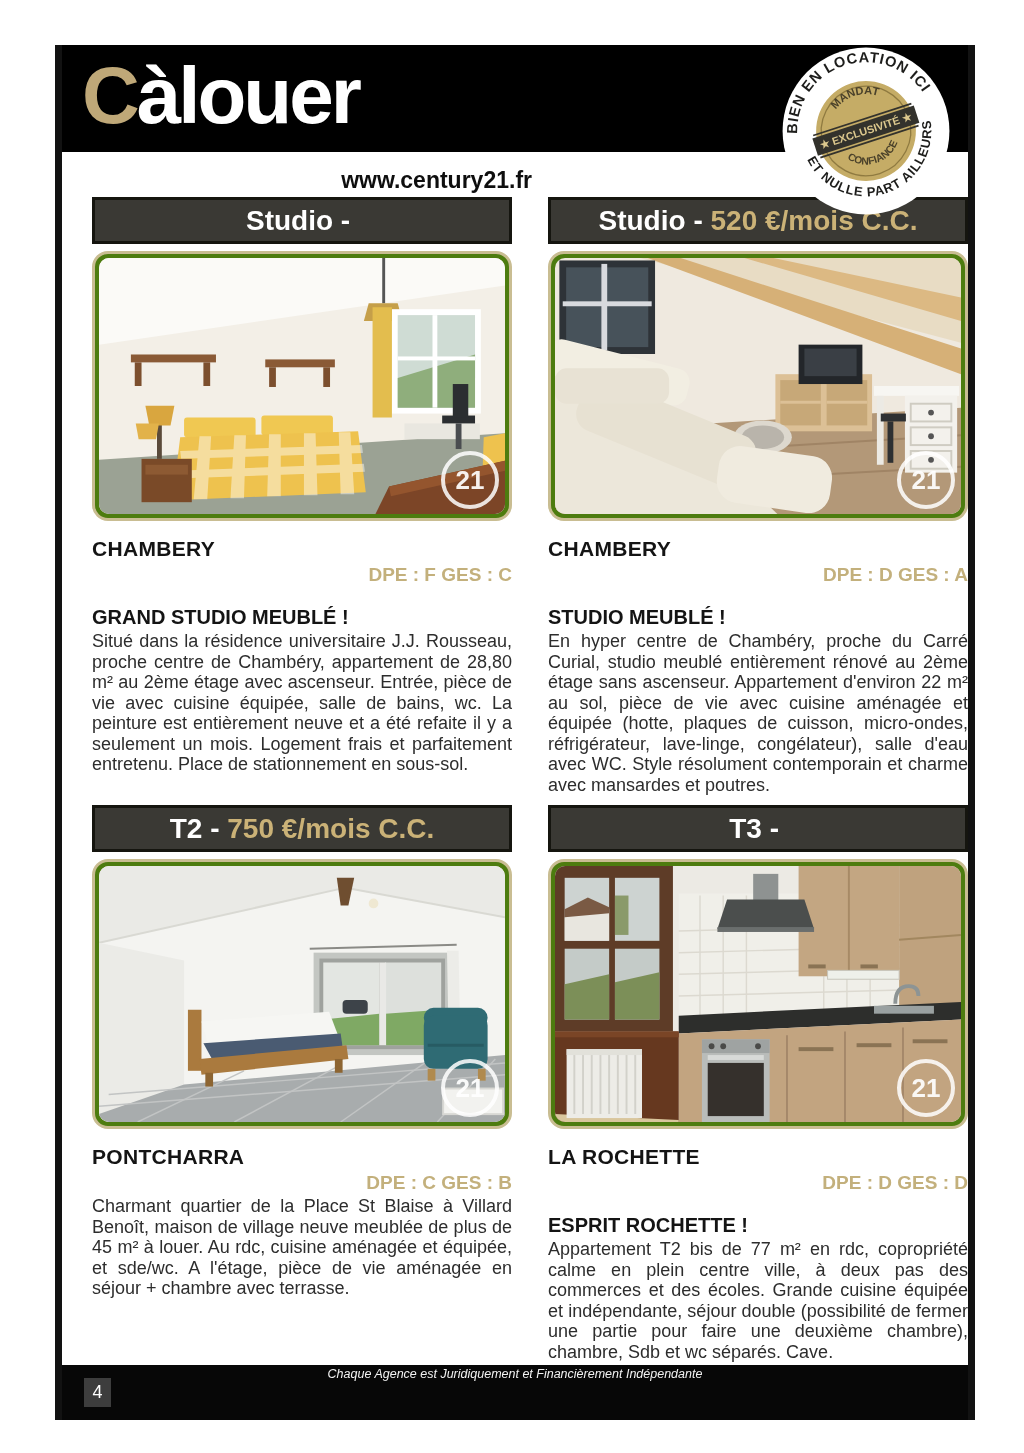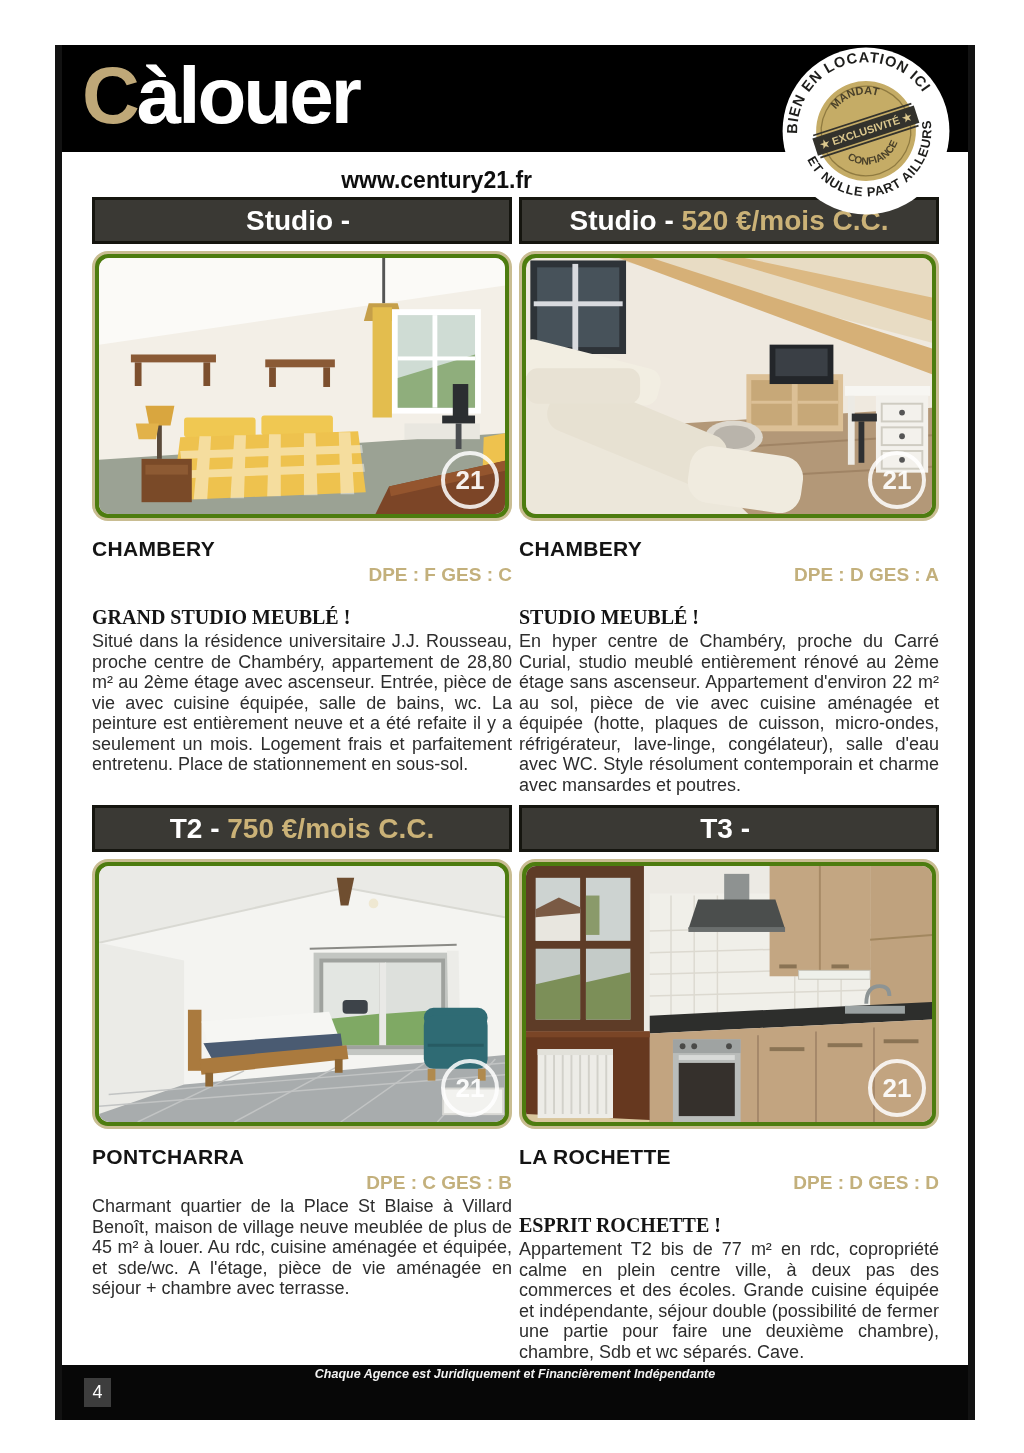--- a/index.html
+++ b/index.html
@@ -8,44 +8,44 @@
         border-left:7px solid #121212;border-right:7px solid #121212;background:#fff;}
   
   .band{height:107px;background:#000000;position:relative;}
   .logo{padding-left:20px;font-size:80px;line-height:102px;font-weight:700;letter-spacing:-3px;color:#fff;white-space:nowrap;}
   .logo .gold{color:#bfa878;}
   .strip{height:45px;background:#ffffff;position:relative;}
   .website{position:absolute;left:140px;top:7px;width:330px;text-align:right;
            font-size:23px;font-weight:700;color:#0e0e0e;margin-top:8px;}
   .stamp{position:absolute;top:0px;right:16px;width:172px;height:172px;z-index:6;}
   
-  .content{padding:0 14px 0 30px;display:grid;grid-template-columns:420px 420px;column-gap:7px;
+  .content{padding:0 14px 0 30px;display:grid;grid-template-columns:420px 420px;column-gap:36px;
            grid-template-rows:608px 560px;}
   .bar{height:47px;box-sizing:border-box;border:3px solid #15150f;background:#3a3934;
        display:flex;align-items:center;justify-content:center;font-size:28px;font-weight:700;
        color:#fff;margin-bottom:7px;}
   .bar .sep{white-space:pre;color:#fff;}
   .bar .price{color:#cbb277;}
   .photo-frame{position:relative;height:270px;box-sizing:border-box;border:3px solid #c9bd92;
                border-radius:16px;background:#4d7c0f;padding:4px;overflow:hidden;}
   .photo-frame svg{display:block;width:100%;height:100%;border-radius:10px;}
   .wm{position:absolute;right:10px;bottom:9px;width:50px;height:50px;border:4px solid rgba(255,255,255,.85);
       border-radius:50%;display:flex;align-items:center;justify-content:center;
       color:rgba(255,255,255,.92);font-size:26px;font-weight:700;}
   .meta{margin-top:16px;}
   .city{font-size:21px;font-weight:700;color:#141414;letter-spacing:.3px;}
   .dpe{font-size:19px;font-weight:700;color:#c3b07c;margin-top:3px;text-align:right;}
-  .title{margin-top:20px;font-size:20px;font-weight:700;color:#141414;font-family:Liberation Serif, serif;}
+  .title{margin-top:20px;font-size:20px;font-weight:700;color:#141414;}
   .desc{font-size:18px;line-height:20.5px;color:#2d2d2d;text-align:justify;margin-top:2px;}
   
   .footer{position:absolute;left:0;bottom:0;width:100%;height:55px;background:#070707;color:#fff;
           text-align:center;z-index:5;}
   .slogan{font-style:italic;font-size:23px;font-weight:600;letter-spacing:.5px;padding-top:6px;}
   .slogan .gold{color:#c2a968;}
-  .legal{font-style:italic;font-size:12.5px;margin-top:2px;color:#f2f2f2;font-weight:bold;}
+  .legal{font-style:italic;font-size:12.5px;margin-top:2px;color:#f2f2f2;}
   .pagenum{position:absolute;left:22px;top:13px;width:27px;height:29px;background:#3d3d3d;color:#fff;
            font-size:18px;display:flex;align-items:center;justify-content:center;}
 </style>
 </head>
 <body>
 
 <div class="page">
 
   <div class="band">
     <div class="logo">

